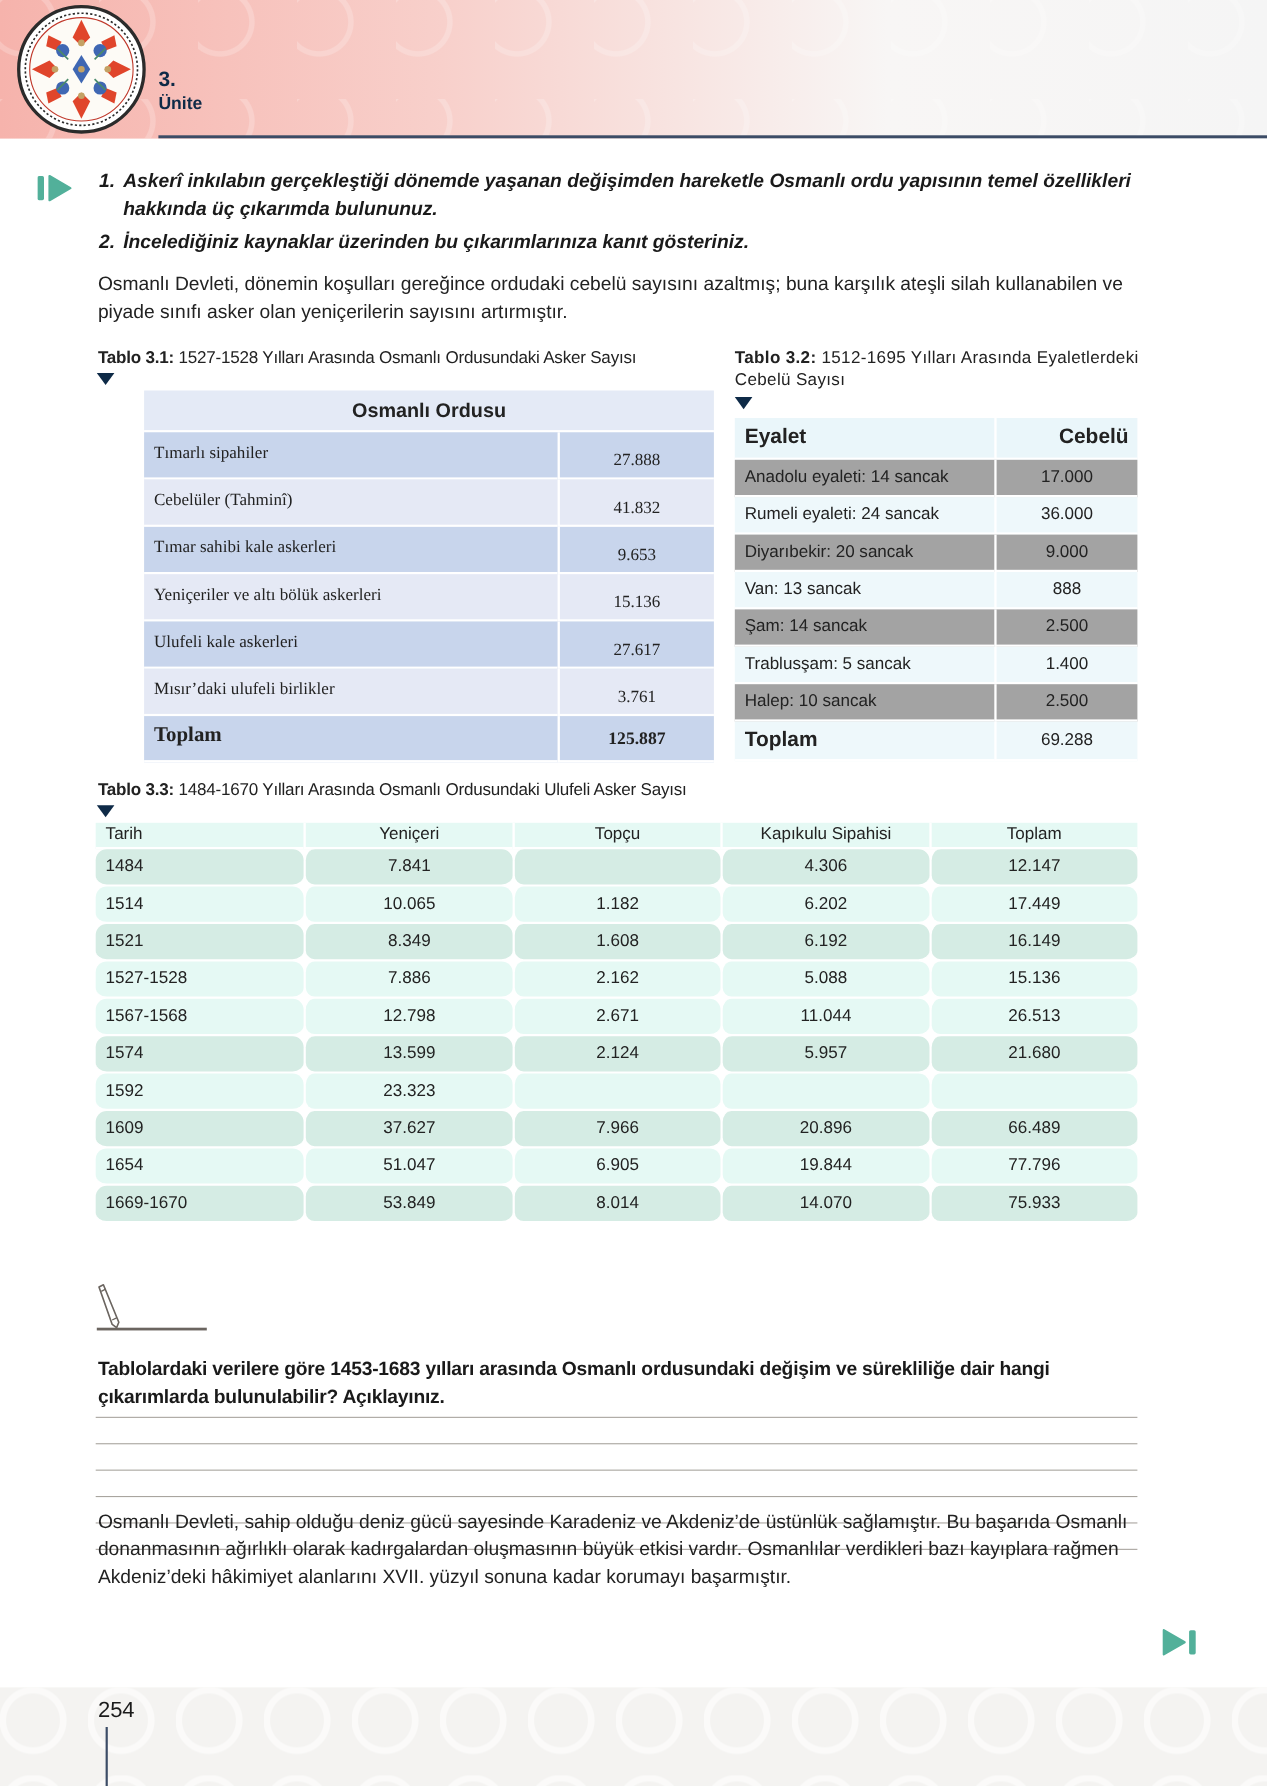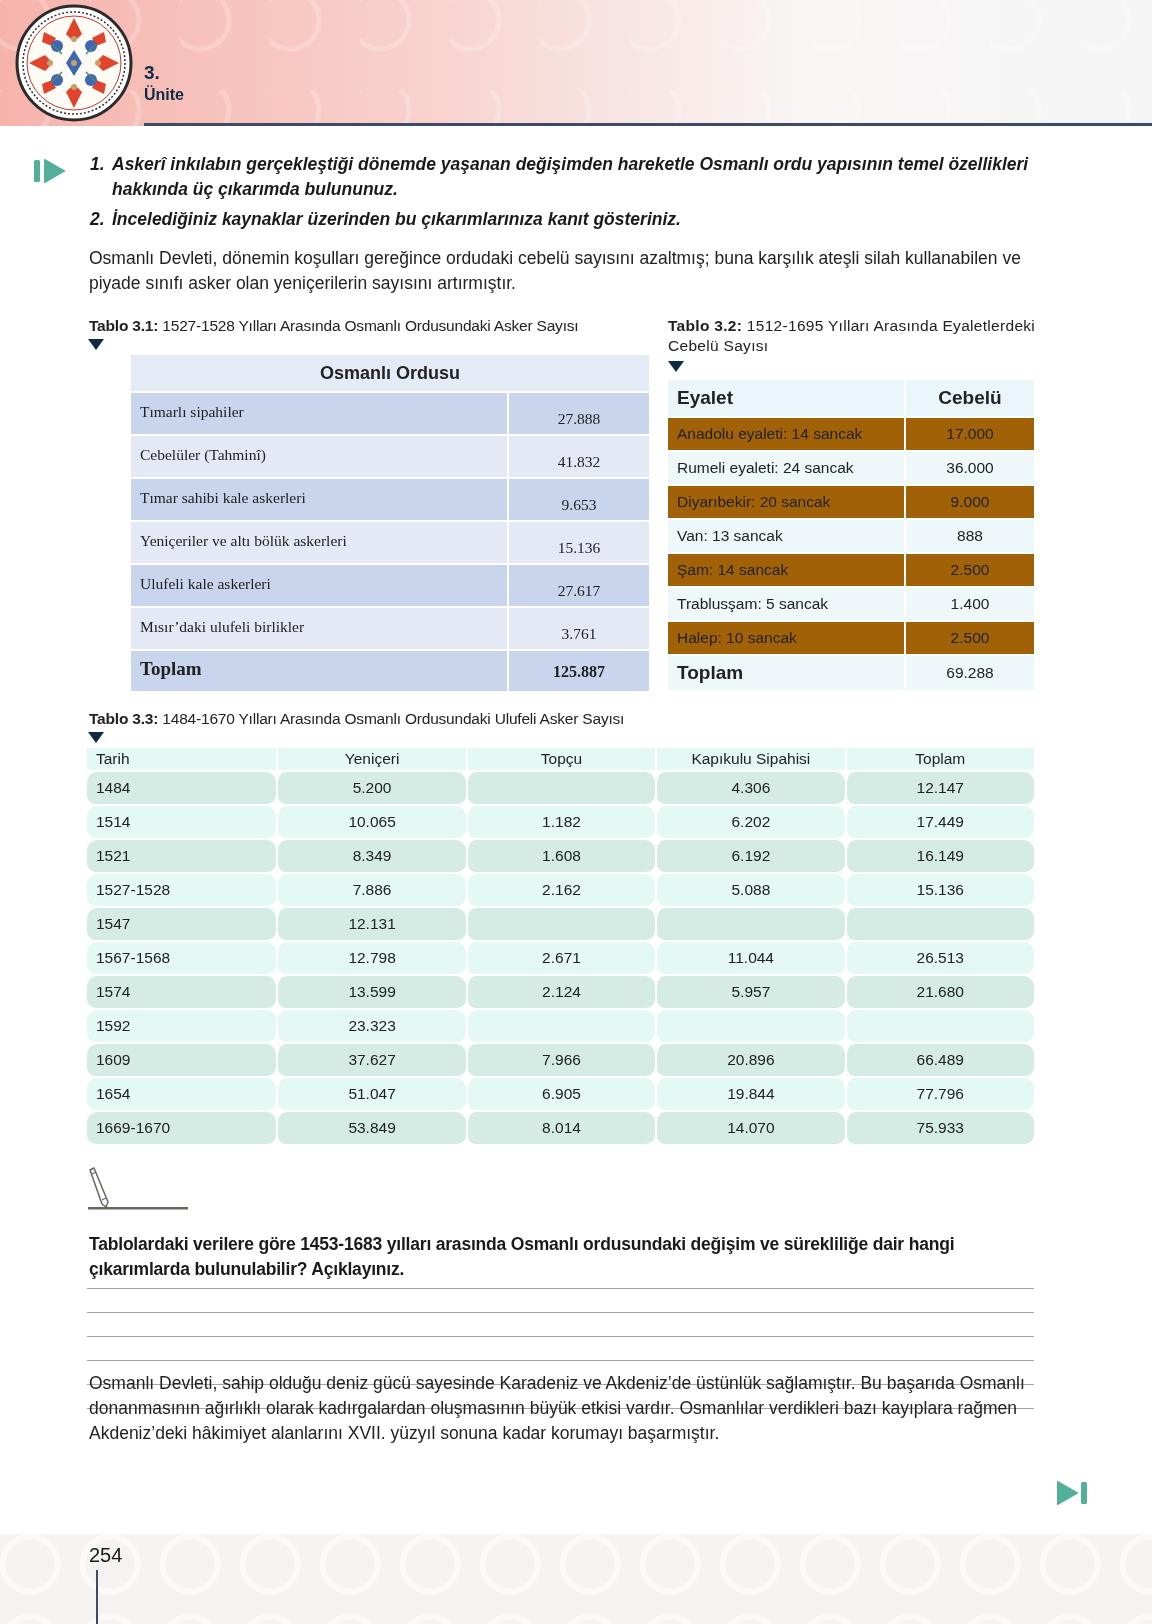--- a/index.html
+++ b/index.html
@@ -56,25 +56,25 @@
   .t1 tr.even td { background: #e5e9f5; }
   .t1 td.lbl { vertical-align: middle; padding-left: 9px; padding-bottom: 4px; }
   .t1 tr.total td { background: #c8d5ec; height: 42px; font-weight: bold; }
   .t1 tr.total td.lbl { font-size: 19px; }
   .t1 tr.total td.val { font-size: 16px; padding-top: 2px; }
 
   
   .t2 { left: 668px; top: 380px; width: 366px; border-spacing: 0; }
   .t2 th { height: 38px; background: #eaf6fa; font-size: 19px; font-weight: bold; border-bottom: 2px solid #fff; }
   .t2 th.lbl { text-align: left; padding-left: 9px; }
-  .t2 th.val { text-align: center; border-left: 2px solid #fff; width: 130px; }
+  .t2 th.val { text-align: right; border-left: 2px solid #fff; width: 130px; }
   .t2 td { height: 34px; border-bottom: 2px solid #fff; }
   .t2 td.lbl { padding-left: 9px; }
   .t2 td.val { text-align: center; border-left: 2px solid #fff; }
-  .t2 tr.odd td { background: #a16207; }
+  .t2 tr.odd td { background: #a3a3a3; }
   .t2 tr.even td { background: #eef8fb; }
   .t2 tr.total td { background: #eef8fb; height: 36px; }
   .t2 tr.total td.lbl { font-weight: bold; font-size: 19px; }
 
   
   .t3 { left: 87px; top: 748px; width: 947px; border-spacing: 0; }
   .t3 th { background: #e5f9f4; height: 24px; font-weight: normal; text-align: center; border-bottom: 2px solid #fff; border-left: 2px solid #fff; }
   .t3 th:first-child { text-align: left; padding-left: 9px; border-left: none; }
   .t3 td { height: 34px; text-align: center; border-bottom: 2px solid #fff; border-left: 2px solid #fff; width: 20%; border-radius: 10px; }
   .t3 td:first-child { text-align: left; padding-left: 9px; border-left: none; }
@@ -263,21 +263,21 @@
       <th>Tarih</th>
       <th>Yeniçeri</th>
       <th>Topçu</th>
       <th>Kapıkulu Sipahisi</th>
       <th>Toplam</th>
     </tr>
   </thead>
   <tbody>
     <tr class="odd">
       <td>1484</td>
-      <td>5.200</td>
+      <td>7.841</td>
       <td></td>
       <td>4.306</td>
       <td>12.147</td>
     </tr>
     <tr class="even">
       <td>1514</td>
       <td>10.065</td>
       <td>1.182</td>
       <td>6.202</td>
       <td>17.449</td>
@@ -288,27 +288,20 @@
       <td>1.608</td>
       <td>6.192</td>
       <td>16.149</td>
     </tr>
     <tr class="even">
       <td>1527-1528</td>
       <td>7.886</td>
       <td>2.162</td>
       <td>5.088</td>
       <td>15.136</td>
-    </tr>
-    <tr class="odd">
-      <td>1547</td>
-      <td>12.131</td>
-      <td></td>
-      <td></td>
-      <td></td>
     </tr>
     <tr class="even">
       <td>1567-1568</td>
       <td>12.798</td>
       <td>2.671</td>
       <td>11.044</td>
       <td>26.513</td>
     </tr>
     <tr class="odd">
       <td>1574</td>

